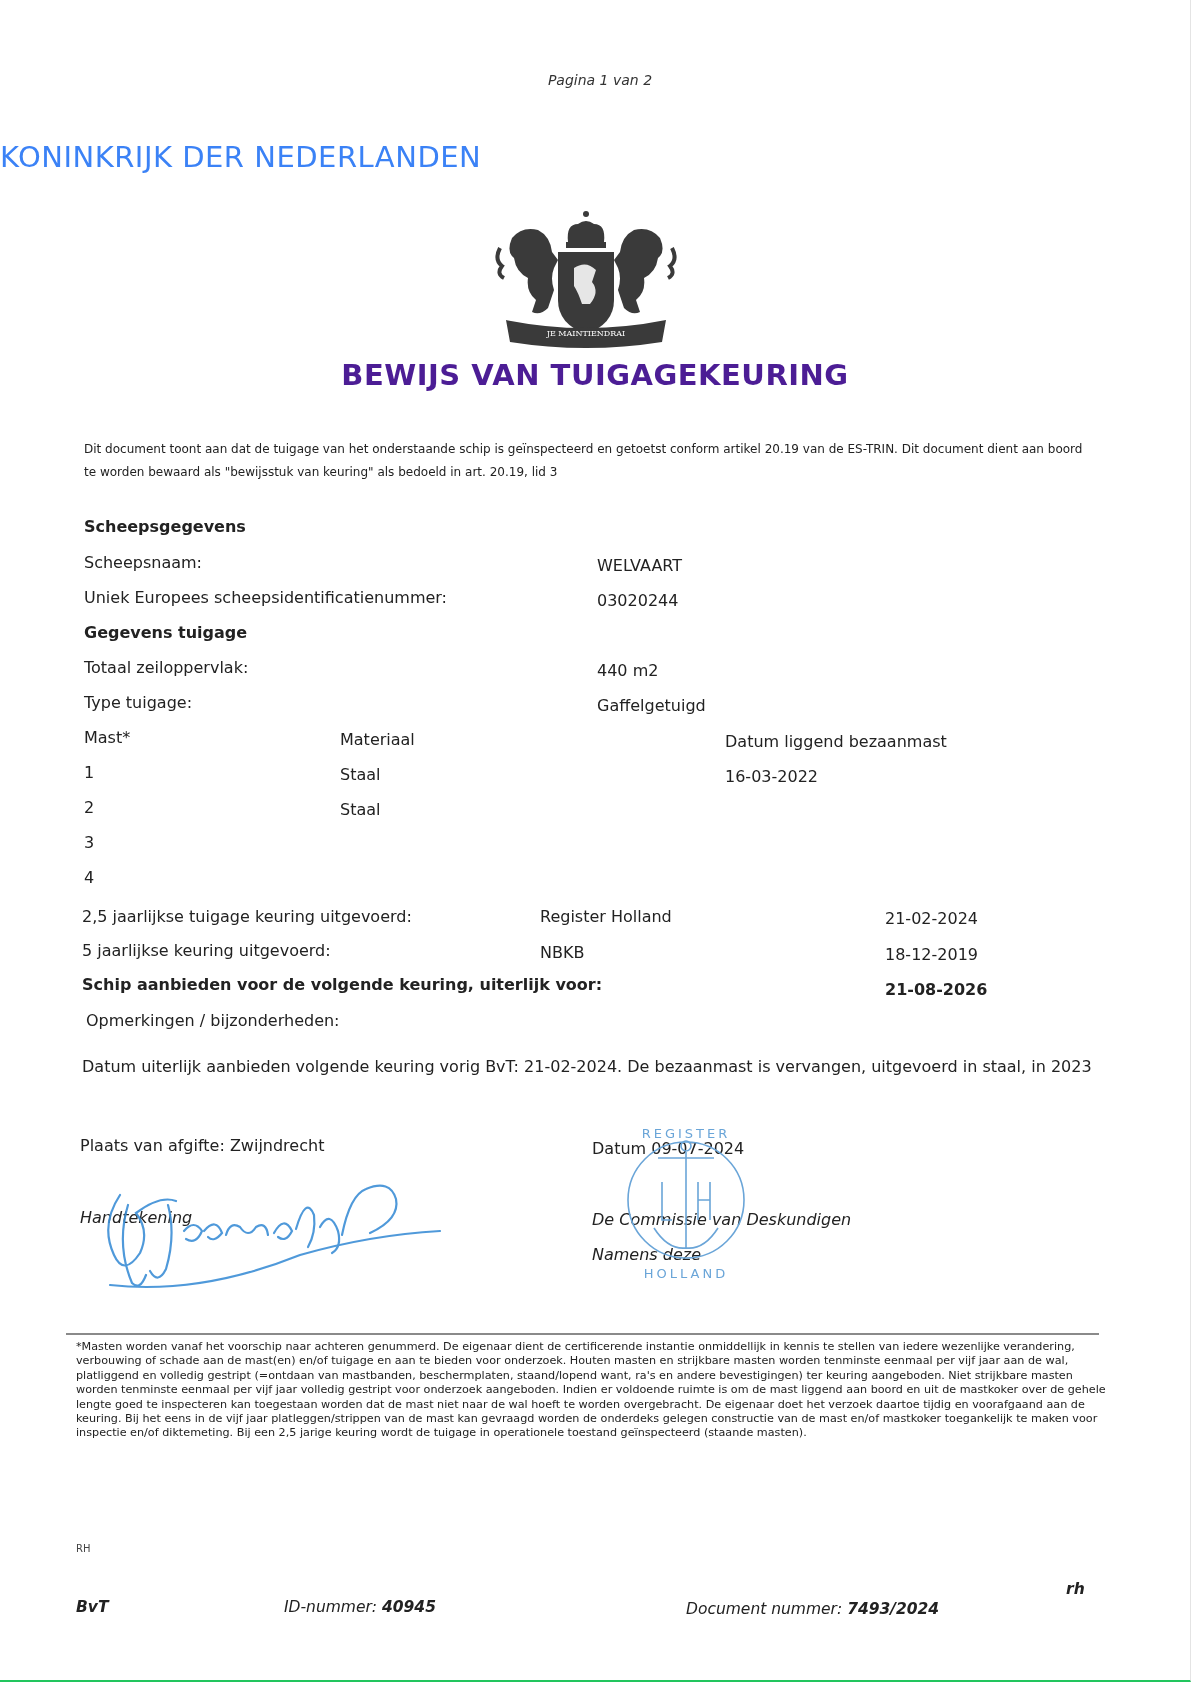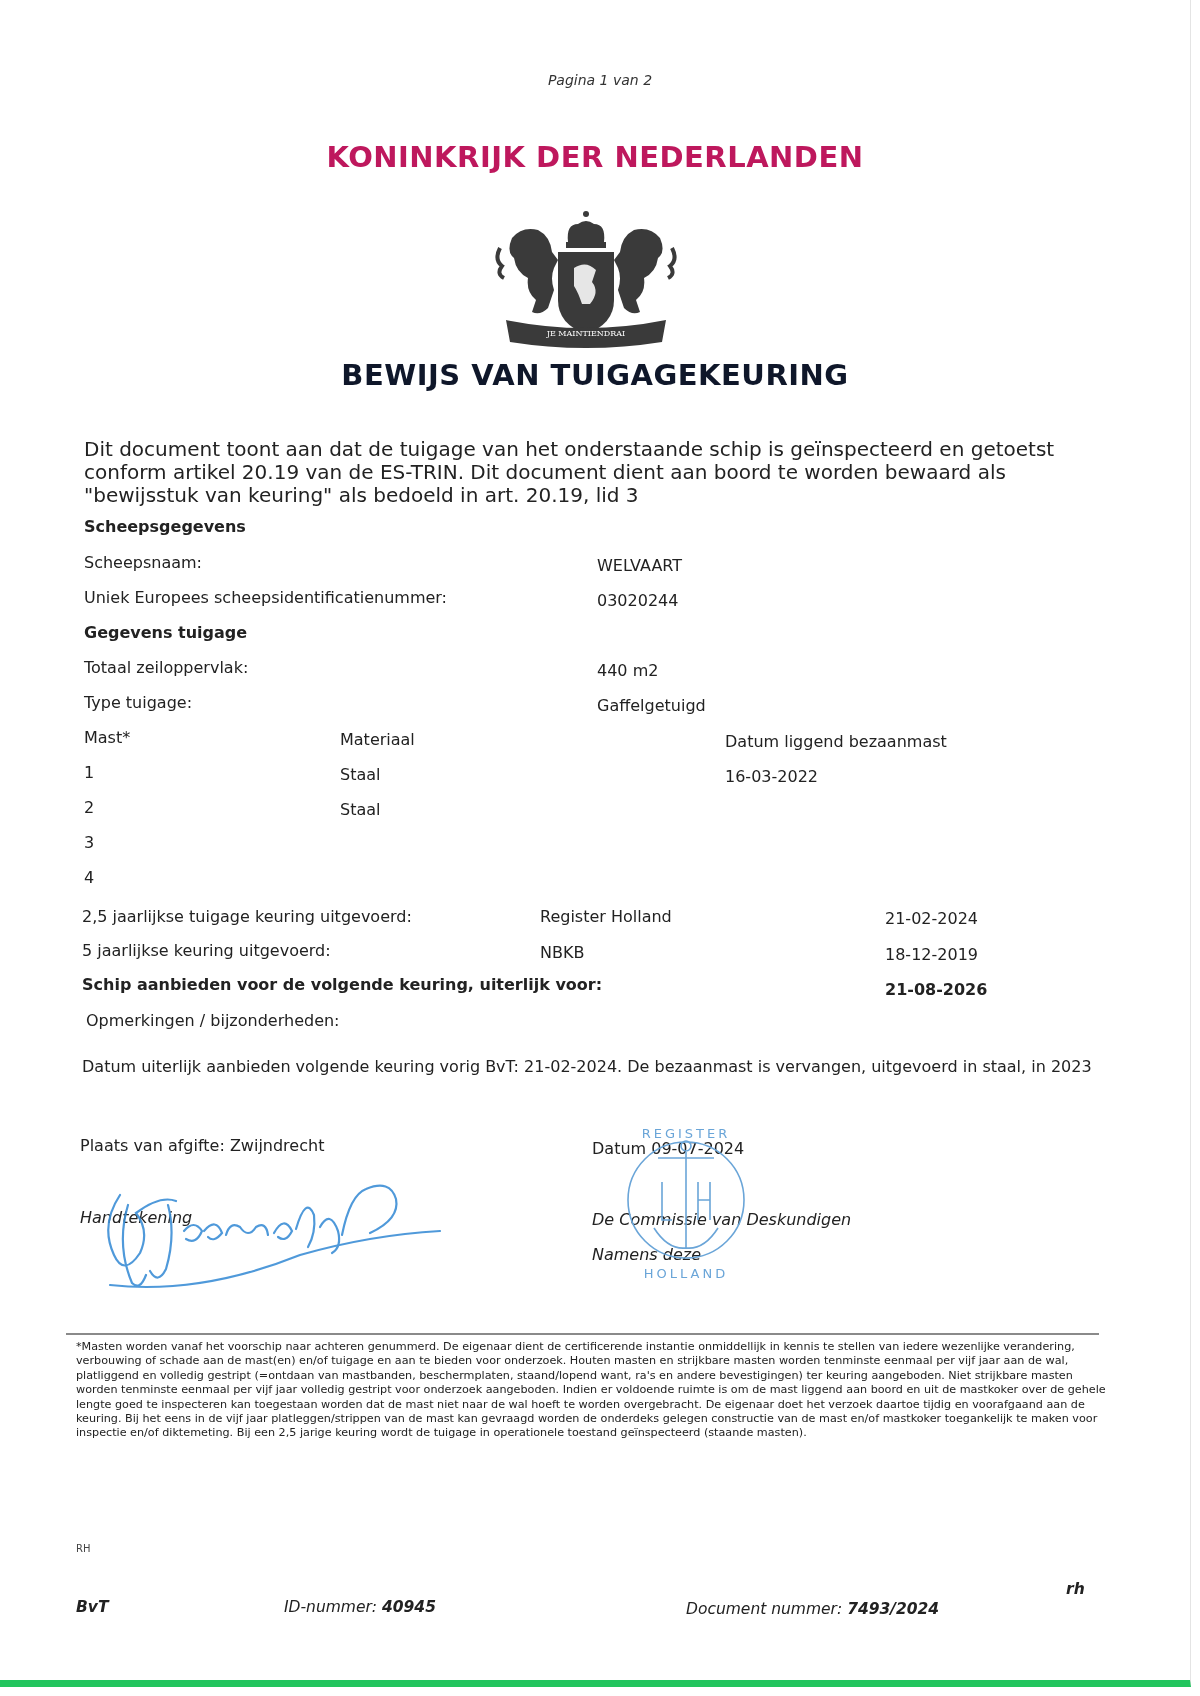--- a/index.html
+++ b/index.html
@@ -2,28 +2,28 @@
 <html><head>
   <meta charset="utf-8">
   <style>
     html, body { margin: 0; padding: 0; background: #ffffff; }
     body {
       width: 1200px; height: 1696px; position: relative; overflow: hidden;
       font-family: "DejaVu Sans", sans-serif; color: #1e1e1e;
     }
     .page {
       position: absolute; left: 0; top: 0; width: 1190px; height: 1680px;
-      background: #ffffff; border-right: 1px solid #e4e4e4; border-bottom: 7px solid #22c55e;
+      background: #ffffff; border-right: 1px solid #e4e4e4; border-bottom: 2px solid #22c55e;
     }
     .abs { position: absolute; white-space: nowrap; }
     .pagina { left: 0; width: 1200px; top: 72px; text-align: center; font-style: italic; font-size: 14px; color: #333; }
-    .kingdom { left: 0; width: 1190px; top: 140px; text-align: center; font-weight: bold; font-size: 29px; letter-spacing: 0.5px; color: #be185d; }
+    .kingdom { left: 0; width: 1190px; top: 140px; text-align: left; font-weight: normal; font-size: 29px; letter-spacing: 0.5px; color: #3b82f6; }
     .crest { left: 492px; top: 208px; width: 188px; height: 146px; }
-    .title { left: 0; width: 1190px; top: 358px; text-align: center; font-weight: bold; font-size: 29px; letter-spacing: 0.5px; color: #0f172a; }
-    .intro { left: 84px; top: 438px; width: 1000px; font-size: 20px; line-height: 23px; white-space: normal; color: #222; }
+    .title { left: 0; width: 1190px; top: 358px; text-align: center; font-weight: bold; font-size: 29px; letter-spacing: 0.5px; color: #4c1d95; }
+    .intro { left: 84px; top: 438px; width: 1000px; font-size: 12px; line-height: 23px; white-space: normal; color: #222; }
     .lbl { font-size: 16px; color: #222; }
     .bold { font-weight: bold; }
     .sig-area { left: 80px; top: 1135px; width: 400px; height: 160px; }
     .stamp { left: 598px; top: 1118px; width: 175px; height: 165px; }
     .italic { font-style: italic; }
     .hr { left: 66px; top: 1333px; width: 1033px; height: 0; border-top: 2px solid #8a8a8a; }
     .footnote { left: 76px; top: 1340px; width: 1030px; font-size: 11.2px; line-height: 14.4px; white-space: normal; color: #222; }
     .rh-small { left: 76px; top: 1543px; font-size: 10px; color: #444; }
     .foot { font-size: 15.5px; font-style: italic; color: #222; }
     .foot b { font-style: italic; margin-top: 42px; }

